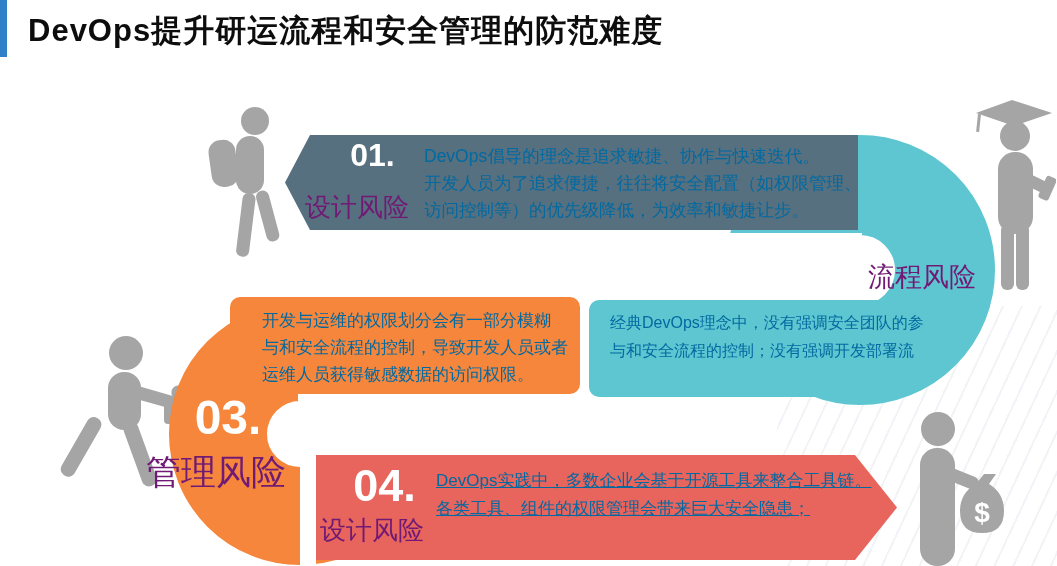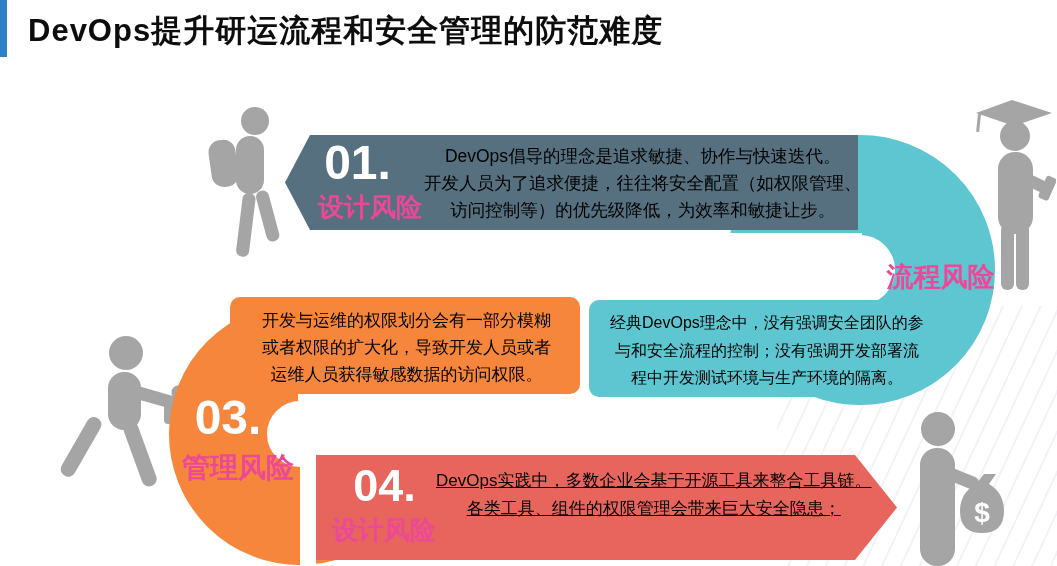--- a/index.html
+++ b/index.html
@@ -44,31 +44,31 @@
     left:316px; top:455px; width:581px; height:105px; background:#E8655D;
     clip-path:polygon(0 0, calc(100% - 42px) 0, 100% 50%, calc(100% - 42px) 100%, 0 100%);
   }
   #box-02 { left:589px; top:300px; width:314px; height:97px;
             background:#5EC6D0; border-radius:10px; }
   #box-03 { left:230px; top:297px; width:350px; height:97px;
             background:#F5863B; border-radius:10px; }
 
   
   .num  { color:#fff; font-weight:700; text-align:center; line-height:1; }
-  .nm   { color:#ec4899; font-weight:700; text-align:center; white-space:nowrap; }
-  #s1-num { left:300px; top:139px; width:115px; font-size:48px; }
+  .nm   { color:#701a75; font-weight:400; text-align:left; white-space:nowrap; }
+  #s1-num { left:315px; top:139px; width:115px; font-size:32px; }
   #s1-nm  { left:305px; top:190px; width:130px; font-size:26px; }
   #s2-num { left:880px; top:209px; width:110px; font-size:45px; }
   #s2-nm  { left:868px; top:259px; width:145px; font-size:27px; }
   #s3-num { left:178px; top:394px; width:100px; font-size:48px; }
-  #s3-nm  { left:163px; top:449px; width:150px; font-size:28px; }
+  #s3-nm  { left:146px; top:449px; width:150px; font-size:35px; }
   #s4-num { left:332px; top:463px; width:105px; font-size:45px; }
   #s4-nm  { left:320px; top:513px; width:128px; font-size:26px; }
 
-  .body-text { color:#000000;text-align:center; }
+  .body-text { color:#0369a1; }
   .body-text div { white-space:nowrap; }
   #s1-text { left:424px; top:143px; font-size:17.5px; line-height:27px; }
   #s2-text { left:610px; top:309px; font-size:16px;  line-height:27.5px; }
   #s3-text { left:262px; top:307px; font-size:17px;  line-height:27px; }
   #s4-text { left:436px; top:467px; font-size:17px;  line-height:27.5px;text-decoration:underline; }
 
   
   .fig { fill:#A5A5A5; }
   #fig-student   { left:192px; top:103px; }
   #fig-graduate  { left:968px; top:94px;  }
@@ -138,28 +138,27 @@
   <div class="abs body-text" id="s1-text">
     <div>DevOps倡导的理念是追求敏捷、协作与快速迭代。</div>
     <div>开发人员为了追求便捷，往往将安全配置（如权限管理、</div>
     <div>访问控制等）的优先级降低，为效率和敏捷让步。</div>
   </div>
 
   <div class="abs nm" id="s2-nm">流程风险</div>
   <div class="abs body-text" id="s2-text">
     <div>经典DevOps理念中，没有强调安全团队的参</div>
     <div>与和安全流程的控制；没有强调开发部署流</div>
-    <div>程中开发测试环境与生产环境的隔离。</div>
   </div>
 
   <div class="abs num" id="s3-num">03.</div>
   <div class="abs nm" id="s3-nm">管理风险</div>
   <div class="abs body-text" id="s3-text">
     <div>开发与运维的权限划分会有一部分模糊</div>
-    <div>或者权限的扩大化，导致开发人员或者</div>
+    <div>与和安全流程的控制，导致开发人员或者</div>
     <div>运维人员获得敏感数据的访问权限。</div>
   </div>
 
   <div class="abs num" id="s4-num">04.</div>
   <div class="abs nm" id="s4-nm">设计风险</div>
   <div class="abs body-text" id="s4-text">
     <div>DevOps实践中，多数企业会基于开源工具来整合工具链。</div>
     <div>各类工具、组件的权限管理会带来巨大安全隐患；</div>
   </div>
 

